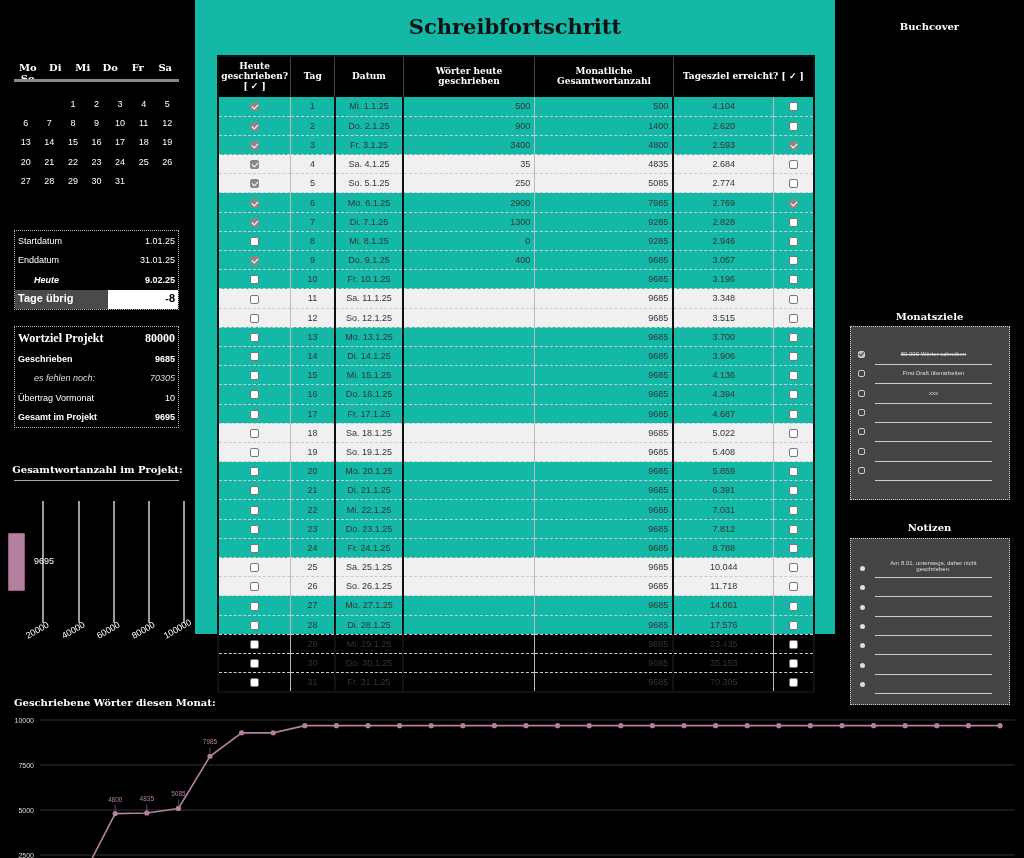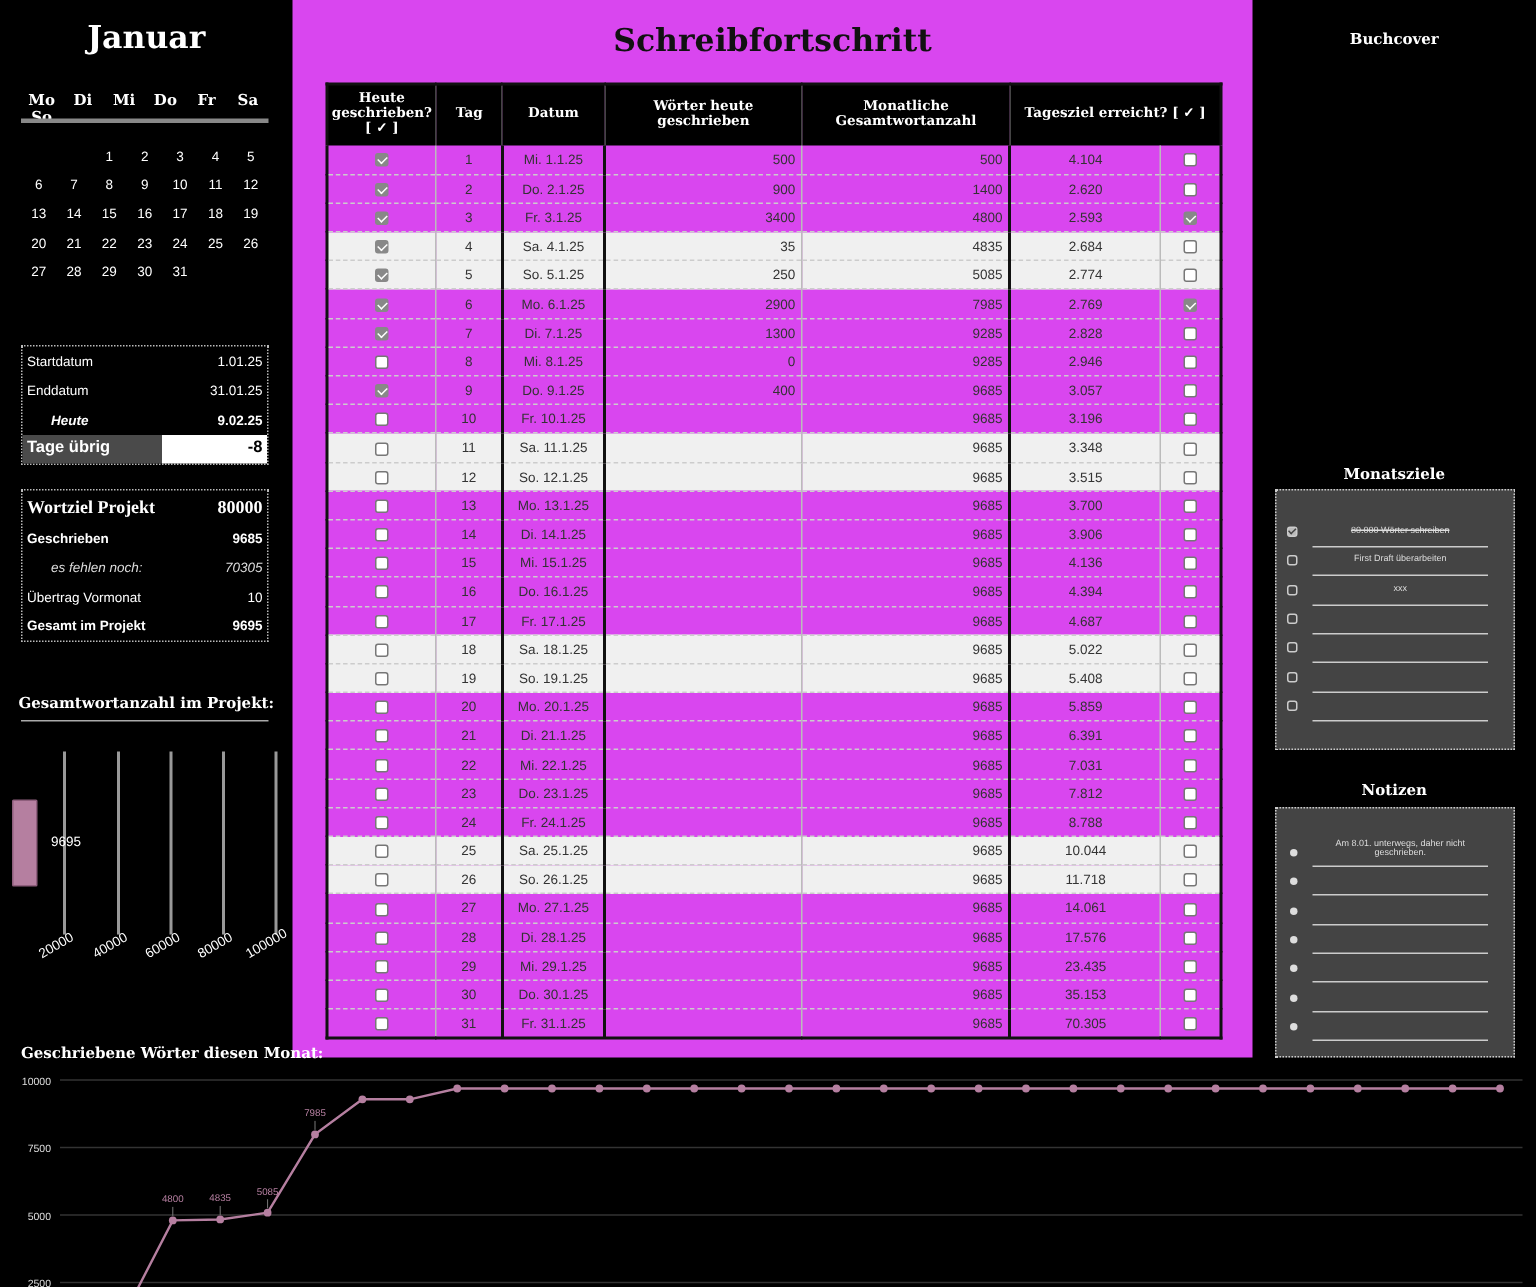--- a/index.html
+++ b/index.html
@@ -23,21 +23,21 @@
   .tage-row .r { background: #fff; color: #000; flex: 1; text-align: right; padding: 2px 3px; }
 
   .bar-title { position: absolute; left: 0; top: 464px; width: 195px; text-align: center; font-size: 10px; font-weight: bold; }
   .bar-rule { position: absolute; left: 14px; top: 480px; width: 165px; height: 1px; background: #aaa; }
   .gridv { position: absolute; top: 501px; width: 2px; height: 122px; background: #999; }
   .hbar { position: absolute; left: 8px; top: 533px; width: 17px; height: 58px; background: #b57fa0; border: 1px solid #8e5e7c; border-radius: 1px; }
   .hbar-label { position: absolute; left: 34px; top: 556px; font-size: 9px; }
   .xtick { position: absolute; top: 632px; font-size: 9px; transform: rotate(-30deg); transform-origin: left top; white-space: nowrap; }
 
   
-  #center { position: absolute; left: 195px; top: 0; width: 640px; height: 705px; background: #d946ef; color: #222; }
+  #center { position: absolute; left: 195px; top: 0; width: 640px; height: 634px; background: #14b8a6; color: #222; }
   .page-title { position: absolute; left: 0; width: 640px; top: 14px; text-align: center; font-size: 21px; font-weight: bold; color: #111; }
   table.tracker { position: absolute; left: 22px; top: 55px; width: 598px; border-collapse: collapse; font-size: 9px; border: 2px solid #111; }
   table.tracker th { background: #000; color: #fff; font-weight: bold; font-size: 9px; height: 41px; padding: 0 2px; text-align: center; line-height: 1.1; border-left: 1px solid #444; }
   table.tracker td { height: 19.2px; border-bottom: 1px dashed #ccc; padding: 0 4px; text-align: center; color: #333; }
   table.tracker tr.weekend td { background: #f0f0f0; }
   table.tracker td.c-check { width: 70px; }
   table.tracker td.c-tag { width: 44px; border-left: 1px solid #bbb; }
   table.tracker td.c-date { width: 68px; border-left: 2px solid #111; border-right: 2px solid #111; }
   table.tracker td.c-words { width: 131px; text-align: right; border-right: 1px solid #bbb; }
   table.tracker td.c-total { width: 138px; text-align: right; border-right: 2px solid #111; }
@@ -62,21 +62,20 @@
   .note-row .dot { position: absolute; left: 9px; top: 8px; width: 5px; height: 5px; border-radius: 50%; background: #ddd; }
 
   
   #chart { position: absolute; left: 0; top: 695px; width: 1024px; height: 163px; }
   .chart-title { position: absolute; left: 14px; top: 2px; font-size: 10px; font-weight: bold; text-align: center; }
 </style>
 </head>
 <body>
 
 <div id="left">
-  <div class="month-title serif">Januar</div>
   <div class="cal-head serif" id="cal-head">
       <span>Mo</span>
       <span>Di</span>
       <span>Mi</span>
       <span>Do</span>
       <span>Fr</span>
       <span>Sa</span>
       <span>So</span>
     </div>
   <div class="cal-rule"></div>

